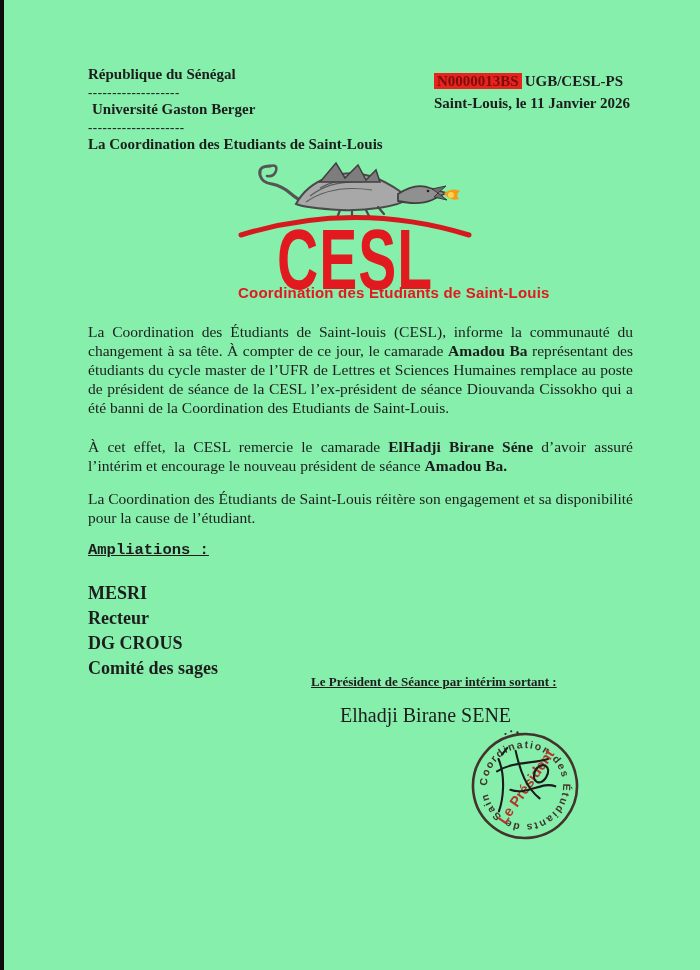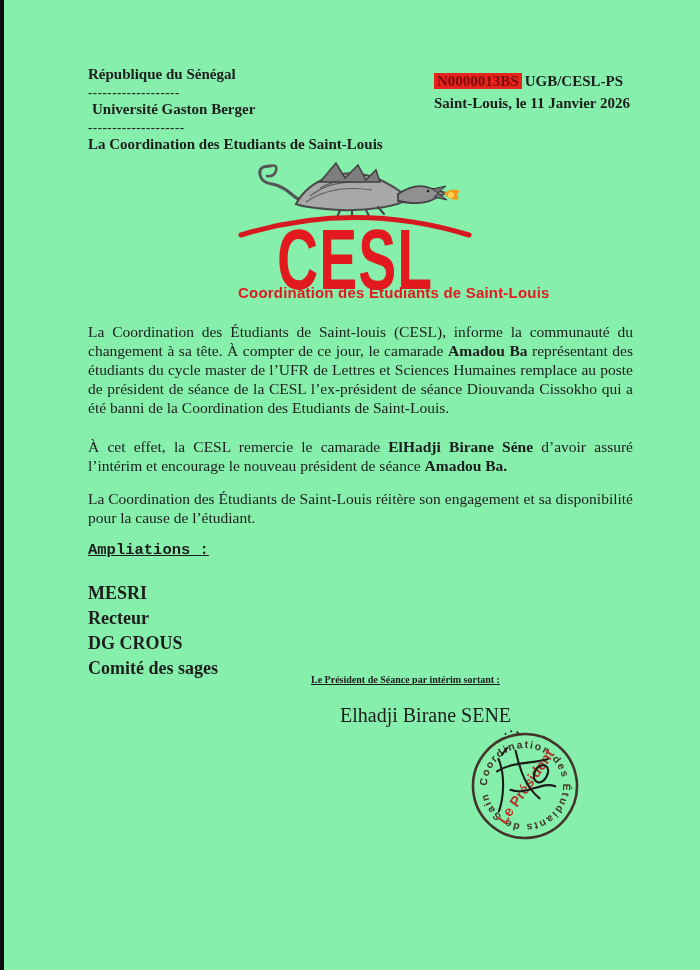--- a/index.html
+++ b/index.html
@@ -44,21 +44,21 @@
   .para{position:absolute;left:88px;width:545px;text-align:justify;font-size:15.5px;line-height:19px;}
   .p1{top:322px;}
   .p2{top:437px;}
   .p3{top:489px;}
   .b{font-weight:bold;}
   
   .amp-head{position:absolute;left:88px;top:541px;font-weight:bold;font-size:15.5px;text-decoration:underline;font-family:Liberation Mono, monospace;}
   .amp-list{position:absolute;left:88px;top:581px;font-weight:bold;font-size:18px;}
   .amp-item{height:25px;line-height:25px;}
   
-  .sig-title{position:absolute;left:311px;top:674px;font-weight:bold;font-size:10px;text-decoration:underline;white-space:nowrap;}
+  .sig-title{position:absolute;left:311px;top:674px;font-weight:bold;font-size:13px;text-decoration:underline;white-space:nowrap;}
   .sig-name{position:absolute;left:340px;top:704px;font-size:20px;white-space:nowrap;}
   .stamp{position:absolute;left:442px;top:726px;width:170px;height:118px;}
 </style>
 </head>
 <body>
 
 <div class="page">
   <div class="edge-strip"></div>
 
   <div class="hdr-left">

